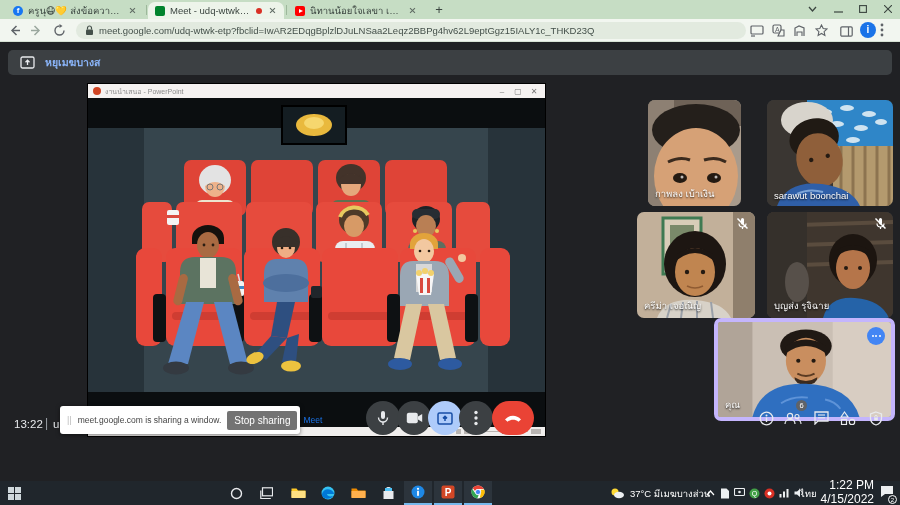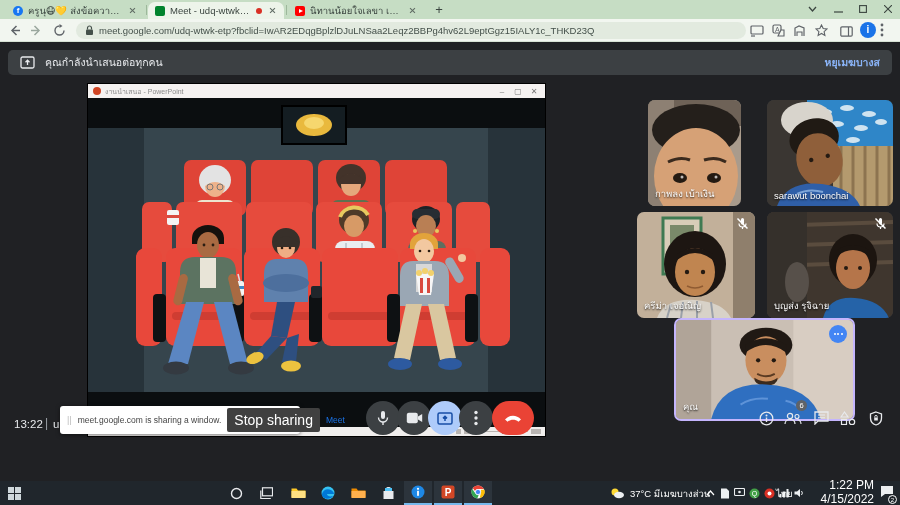--- a/index.html
+++ b/index.html
@@ -50,33 +50,33 @@
   .ppt-status-text { font-size:6px; color:#8a8a8a; flex:1; }
   .ppt-status-icons { display:flex; gap:3px; align-items:center; }
   .ppt-sq { width:5px; height:5px; background:#b9b5b2; }
   .ppt-slider { width:48px; height:1px; background:#b9b5b2; position:relative; }
   .ppt-slider:after { content:""; position:absolute; left:22px; top:-2px; width:2px; height:5px; background:#8a8a8a; }
 
   .tile { position:absolute; border-radius:7px; overflow:hidden; background:#3c4043; }
   .tile svg.photo { position:absolute; inset:0; width:100%; height:100%; }
   .tile-name { position:absolute; left:7px; bottom:5px; font-size:9.5px; color:#fff; text-shadow:0 1px 2px rgba(0,0,0,.9); white-space:nowrap; }
   .tile-mute { position:absolute; right:6px; top:5px; width:13px; height:13px; }
-  .tile.self { border:2px solid #c4b5fd; }
+  .tile.self { border:4px solid #c4b5fd;margin-left:40px; }
   .self-menu { position:absolute; right:6px; top:5px; width:18px; height:18px; border-radius:50%; background:#4285f4;
                display:flex; align-items:center; justify-content:center; gap:1.5px; }
   .self-menu i { width:2px; height:2px; border-radius:50%; background:#fff; }
 
   .bb-time { position:absolute; left:14px; top:376px; font-size:11.5px; color:#e8eaed; }
   .bb-sep { position:absolute; left:45px; top:374px; font-size:12px; color:#9aa0a6; }
   .bb-code { position:absolute; left:53px; top:376px; font-size:11.5px; color:#e8eaed; }
   .share-popup { position:absolute; left:60px; top:364px; width:240px; height:28px; background:#fff; border-radius:3px;
                  box-shadow:0 1px 4px rgba(0,0,0,.5); display:flex; align-items:center; padding:0 7px; gap:6px; z-index:5; }
   .share-popup .grip { color:#bbb; font-size:9px; }
   .share-popup .msg { font-size:8.5px; color:#444; white-space:nowrap; }
-  .stop-btn { background:#404040; color:#fff; font-size:14px; border:none; border-radius:2px; padding:4px 7px; white-space:nowrap; }
+  .stop-btn { background:#737373; color:#fff; font-size:10px; border:none; border-radius:2px; padding:4px 7px; white-space:nowrap; }
   .hide-link { font-size:8.5px; color:#1a73e8; }
 
   .ctl { position:absolute; top:359px; width:34px; height:34px; border-radius:50%; background:#3c4043;
          display:flex; align-items:center; justify-content:center; }
   .ctl.present-on { background:#aecbfa; }
   .ctl.end { width:42px; border-radius:17px; background:#ea4335; }
 
   .ricon { position:absolute; top:367px; width:18px; height:18px; display:flex; align-items:center; justify-content:center; }
   .badge6 { position:absolute; left:796px; top:358px; min-width:11px; height:11px; border-radius:6px; background:#5f6368;
             color:#fff; font-size:7.5px; text-align:center; line-height:11px; padding:0 2px; z-index:2; }
@@ -207,21 +207,20 @@
     </div>
   </div>
 
   <div class="meet">
 
     <div class="banner">
       <svg width="15" height="13" viewBox="0 0 15 13">
         <rect x="1" y="1" width="13" height="11" rx="1.5" fill="none" stroke="#e8eaed" stroke-width="1.3"></rect>
         <path d="M7.5 9V4.5M5.5 6.2l2-2 2 2" fill="none" stroke="#e8eaed" stroke-width="1.3"></path>
       </svg>
-      <span class="banner-msg">คุณกำลังนำเสนอต่อทุกคน</span>
       <span class="banner-action">หยุเมฆบางส</span>
     </div>
 
     <div class="sharedwin">
       <div class="ppt-titlebar">
         <span class="ppt-dot"></span>
         <span class="ppt-title">งานนำเสนอ - PowerPoint</span>
         <span class="ppt-ctl">–</span>
         <span class="ppt-ctl">▢</span>
         <span class="ppt-ctl">✕</span>
@@ -699,21 +698,21 @@
       <svg width="11" height="10" viewBox="0 0 11 10">
           <rect x="0.5" y="6" width="2" height="3.5" fill="#eceff1"></rect>
           <rect x="4" y="3.5" width="2" height="6" fill="#eceff1"></rect>
           <rect x="7.5" y="1" width="2" height="8.5" fill="#eceff1"></rect>
         </svg>
       <svg width="11" height="10" viewBox="0 0 11 10">
           <path d="M0.5 3.5h2.5L6 1v8L3 6.5H0.5z" fill="#eceff1"></path>
           <path d="M7.5 3a3 3 0 0 1 0 4" fill="none" stroke="#eceff1" stroke-width="1"></path>
         </svg>
     </div>
-    <div class="tb-right" style="left:776px;">
+    <div class="tb-right" style="left:800px;">
       <span class="tray-txt">ไทย</span>
     </div>
     <div class="tb-right" style="left:828px; width:46px; justify-content:flex-end;">
       <div class="clock">
         <div>1:22 PM</div>
         <div>4/15/2022</div>
       </div>
     </div>
     <div class="tb-right" style="left:880px;">
       <span style="position:relative; display:inline-block;">

